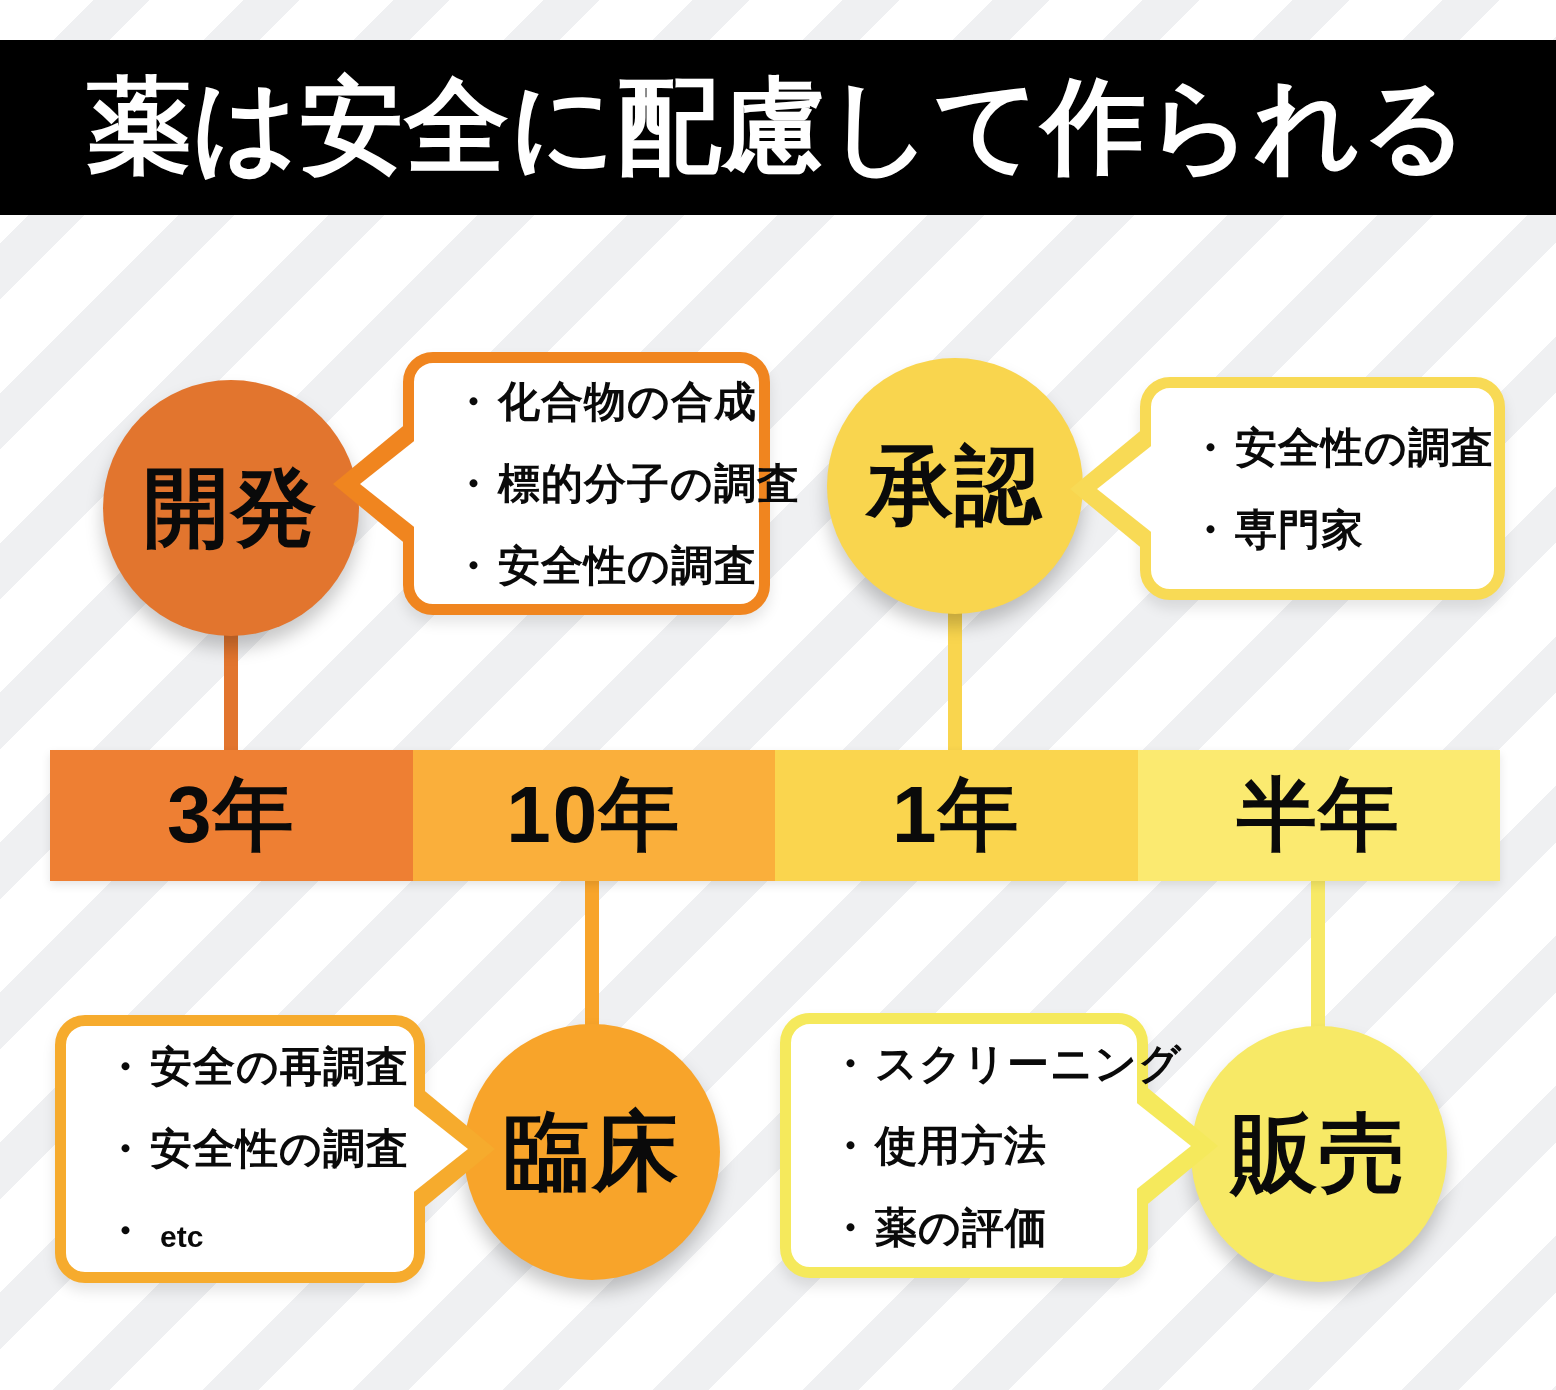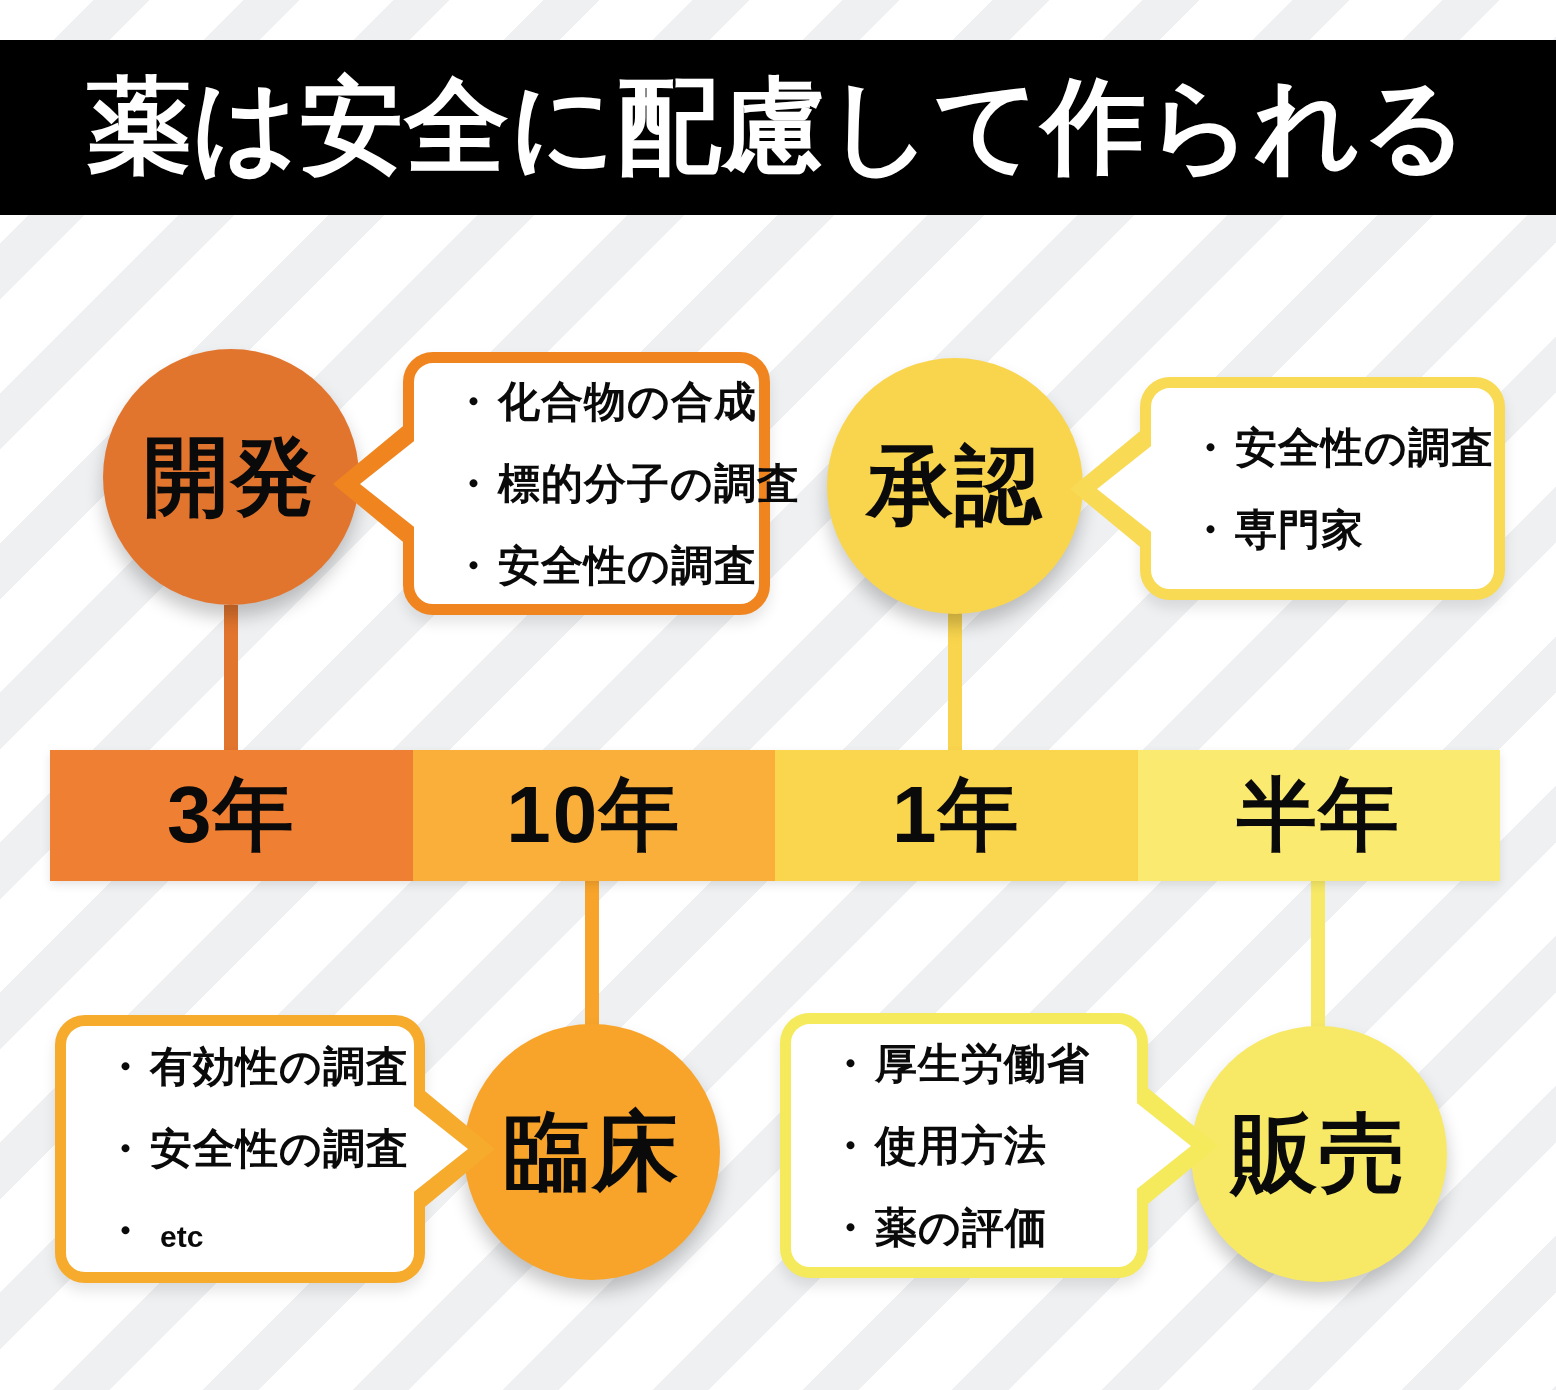--- a/index.html
+++ b/index.html
@@ -28,21 +28,21 @@
 
   
   .circle {
     position:absolute; width:256px; height:256px; border-radius:50%;
     background:var(--c-circle);
     display:flex; align-items:center; justify-content:center;
     z-index:2;
     box-shadow:0 12px 18px rgba(0,0,0,.22);
   }
   .circle span { font-size:86px; font-weight:bold; color:#0a0a0a; letter-spacing:2px; }
-  .circle-dev      { left:103px; top:349px; }
+  .circle-dev      { left:103px; top:380px; }
   .circle-approval { left:827px; top:358px; }
   .circle-clinical { left:464px; top:1024px; }
   .circle-sales    { left:1191px; top:1026px; }
 
   
   .connector { position:absolute; width:14px; background:var(--c-circle); z-index:1; }
   .conn-dev      { left:224px;  top:605px; height:147px; }
   .conn-approval { left:948px;  top:600px; height:152px; }
   .conn-clinical { left:585px;  top:879px; height:152px; }
   .conn-sales    { left:1311px; top:879px; height:155px; }
@@ -155,38 +155,38 @@
       <span class="bullet">・</span>
       <span class="txt">専門家</span>
     </div>
   </div>
 
   <div class="bubble bubble-clinical" style="--c-circle: #f8a42a; --c-bar: #faaf3b; --c-border: #f6ab2d;">
     <span class="tail tail-right-out"></span>
     <span class="tail tail-right-in"></span>
     <div class="item">
       <span class="bullet">・</span>
-      <span class="txt">有効性の調査</span>
+      <span class="txt">安全の再調査</span>
     </div>
     <div class="item">
       <span class="bullet">・</span>
       <span class="txt">安全性の調査</span>
     </div>
     <div class="item">
       <span class="bullet">・</span>
       <span class="etc">etc</span>
     </div>
   </div>
 
   <div class="bubble bubble-sales" style="--c-circle: #f7e966; --c-bar: #fbea70; --c-border: #f5e95c;">
     <span class="tail tail-right-out"></span>
     <span class="tail tail-right-in"></span>
     <div class="item">
       <span class="bullet">・</span>
-      <span class="txt">厚生労働省</span>
+      <span class="txt">スクリーニング</span>
     </div>
     <div class="item">
       <span class="bullet">・</span>
       <span class="txt">使用方法</span>
     </div>
     <div class="item">
       <span class="bullet">・</span>
       <span class="txt">薬の評価</span>
     </div>
   </div>

